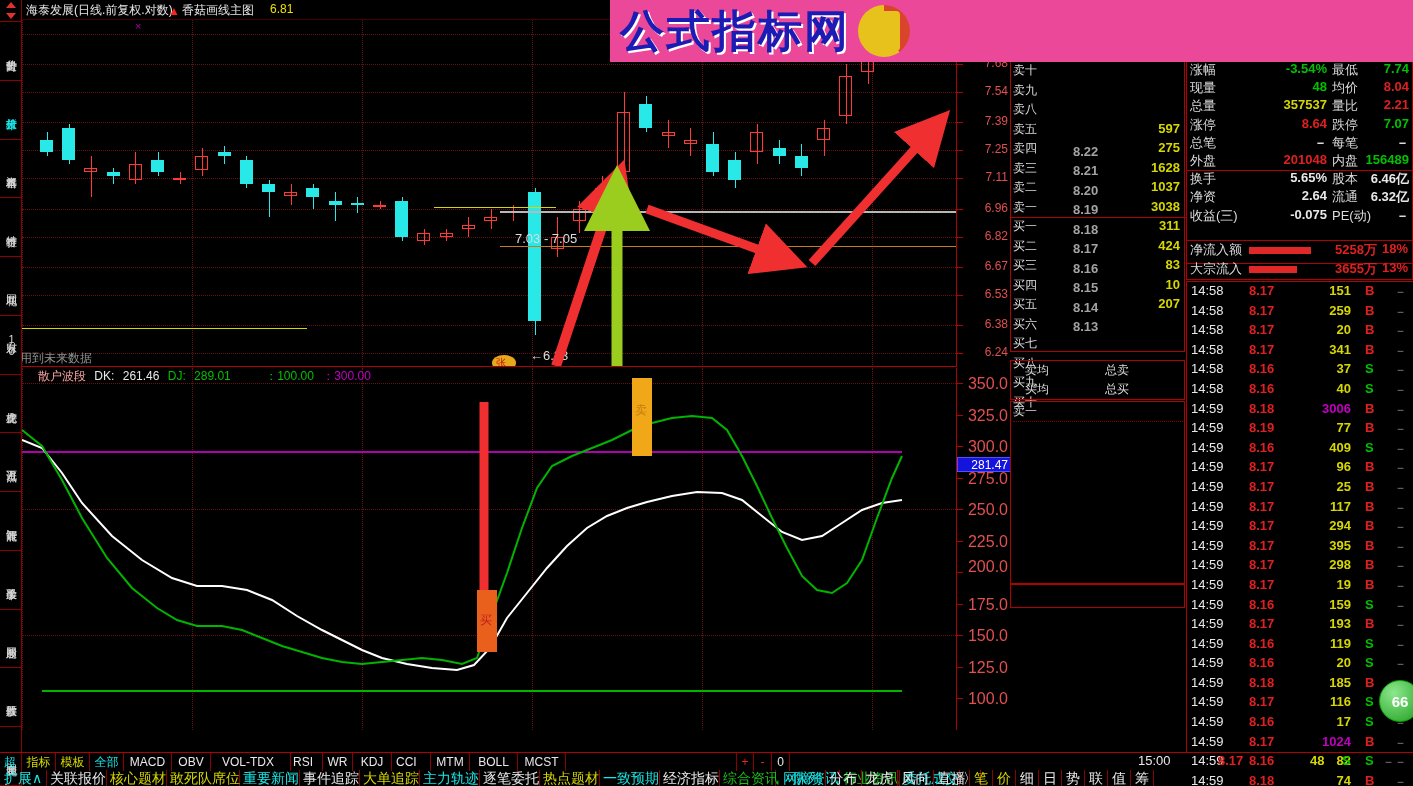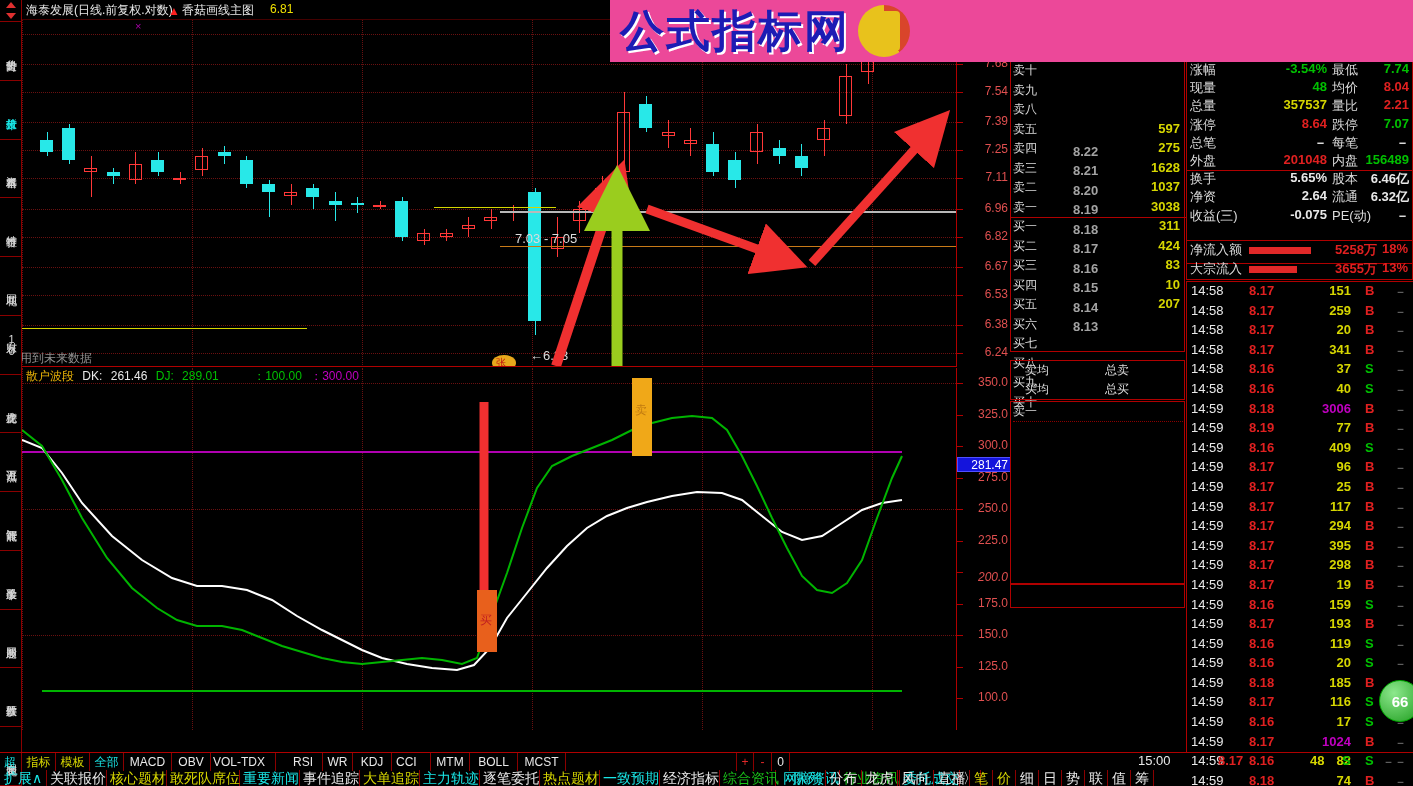--- a/index.html
+++ b/index.html
@@ -65,21 +65,21 @@
   .gline { position:absolute; height:0; border-top:2px solid #b8b8b8; }
   .oline { position:absolute; height:0; border-top:1px solid #c87a18; }
 
   
   .pxaxis { position:absolute; left:956px; top:20px; width:54px; height:347px;
      border-left:1px solid #b00000; }
   .pxaxis .lab { position:absolute; right:2px; color:#e05050; font-size:12px; }
   .pxaxis .tick { position:absolute; left:0; width:6px; border-top:1px solid #b00000; }
   .sbaxis { position:absolute; left:956px; top:368px; width:54px; height:362px;
      border-left:1px solid #b00000; }
-  .sbaxis .lab { position:absolute; right:2px; color:#e05050; font-size:12px; }
+  .sbaxis .lab { position:absolute; right:2px; color:#e05050; font-size:16px; }
   .sbaxis .tick { position:absolute; left:0; width:6px; border-top:1px solid #b00000; }
   .hilite { position:absolute; left:0px; width:54px; height:15px;
      background:#1414dc; color:#fff; font-size:12px; text-align:right; padding-right:2px;
      border:1px solid #5050ff; }
 
   
   .datebar { position:absolute; left:22px; top:730px; width:988px; height:22px;
      border-top:1px solid #b00000; border-bottom:1px solid #b00000; }
   .datebar .d { position:absolute; top:3px; color:#d03030; font-size:12px; }
   .datebar .sel { background:#1414dc; color:#fff; padding:0 2px; }
@@ -432,21 +432,21 @@
           </marker>
         </defs>
         <line x1="534" y1="346" x2="593" y2="168" stroke="#f03030" stroke-width="10" marker-end="url(#ar)"></line>
         <line x1="595" y1="346" x2="595" y2="178" stroke="#9acd1e" stroke-width="11" marker-end="url(#ag)"></line>
         <line x1="625" y1="189" x2="760" y2="238" stroke="#f03030" stroke-width="9" marker-end="url(#ar)"></line>
         <line x1="790" y1="243" x2="910" y2="110" stroke="#f03030" stroke-width="9" marker-end="url(#ar)"></line>
       </svg>
     </div>
 
     <div class="subtitle">
-      <span style="color:#eab308;margin-left:4px;">散户波段</span>
+      <span style="color:#fca5a5;margin-left:16px;">散户波段</span>
       <span style="color:#e8e8e8;">DK:</span>
       <span style="color:#e8e8e8;">261.46</span>
       <span style="color:#00c000;">DJ:</span>
       <span style="color:#00c000;">289.01</span>
       <span style="color:#00c000;margin-left:26px;">：100.00</span>
       <span style="color:#c000c0;">：300.00</span>
     </div>
 
     <div class="subpane">
       <div id="sub-grid">
@@ -515,21 +515,21 @@
         <div class="lab" style="top: 38.669px;">325.0</div>
         <div class="tick" style="top: 46.669px;"></div>
         <div class="lab" style="top: 70.2021px;">300.0</div>
         <div class="tick" style="top: 78.2021px;"></div>
         <div class="lab" style="top: 101.735px;">275.0</div>
         <div class="tick" style="top: 109.735px;"></div>
         <div class="lab" style="top: 133.268px;">250.0</div>
         <div class="tick" style="top: 141.268px;"></div>
         <div class="lab" style="top: 164.801px;">225.0</div>
         <div class="tick" style="top: 172.801px;"></div>
-        <div class="lab" style="top: 202px; font-style: italic;">200.0</div>
+        <div class="lab" style="top: 190px;">200.0</div>
         <div class="tick" style="top: 204.334px;"></div>
         <div class="lab" style="top: 227.868px;">175.0</div>
         <div class="tick" style="top: 235.868px;"></div>
         <div class="lab" style="top: 259.401px;">150.0</div>
         <div class="tick" style="top: 267.401px;"></div>
         <div class="lab" style="top: 290.934px;">125.0</div>
         <div class="tick" style="top: 298.934px;"></div>
         <div class="lab" style="top: 322.467px;">100.0</div>
         <div class="tick" style="top: 330.467px;"></div>
       </div>
@@ -924,21 +924,21 @@
   </div>
 
   <div class="tb1">
     <span class="tbtn cy" style="left:0px;width:22px;">超</span>
     <div id="tb1-items">
         <span class="tbtn yw" style="left: 22px; width: 34px; text-align: center;">指标</span>
         <span class="tbtn yw" style="left: 56px; width: 34px; text-align: center;">模板</span>
         <span class="tbtn cy" style="left: 90px; width: 34px; text-align: center;">全部</span>
         <span class="tbtn wh" style="left: 124px; width: 48px; text-align: center;">MACD</span>
         <span class="tbtn wh" style="left: 172px; width: 39px; text-align: center;">OBV</span>
-        <span class="tbtn wh" style="left: 203px; width: 73px; text-align: center;">VOL-TDX</span>
+        <span class="tbtn wh" style="left: 218px; width: 73px; ">VOL-TDX</span>
         <span class="tbtn wh" style="left: 284px; width: 39px; text-align: center;">RSI</span>
         <span class="tbtn wh" style="left: 323px; width: 30px; text-align: center;">WR</span>
         <span class="tbtn wh" style="left: 353px; width: 39px; text-align: center;">KDJ</span>
         <span class="tbtn wh" style="left: 392px; width: 39px; text-align: left;">CCI</span>
         <span class="tbtn wh" style="left: 431px; width: 39px; text-align: center;">MTM</span>
         <span class="tbtn wh" style="left: 470px; width: 48px; text-align: center;">BOLL</span>
         <span class="tbtn wh" style="left: 518px; width: 48px; text-align: center;">MCST</span>
       </div>
     <span class="tbtn b rd" style="left:736px;width:18px;text-align:center;">+</span>
     <span class="tbtn rd" style="left:754px;width:18px;text-align:center;">-</span>

